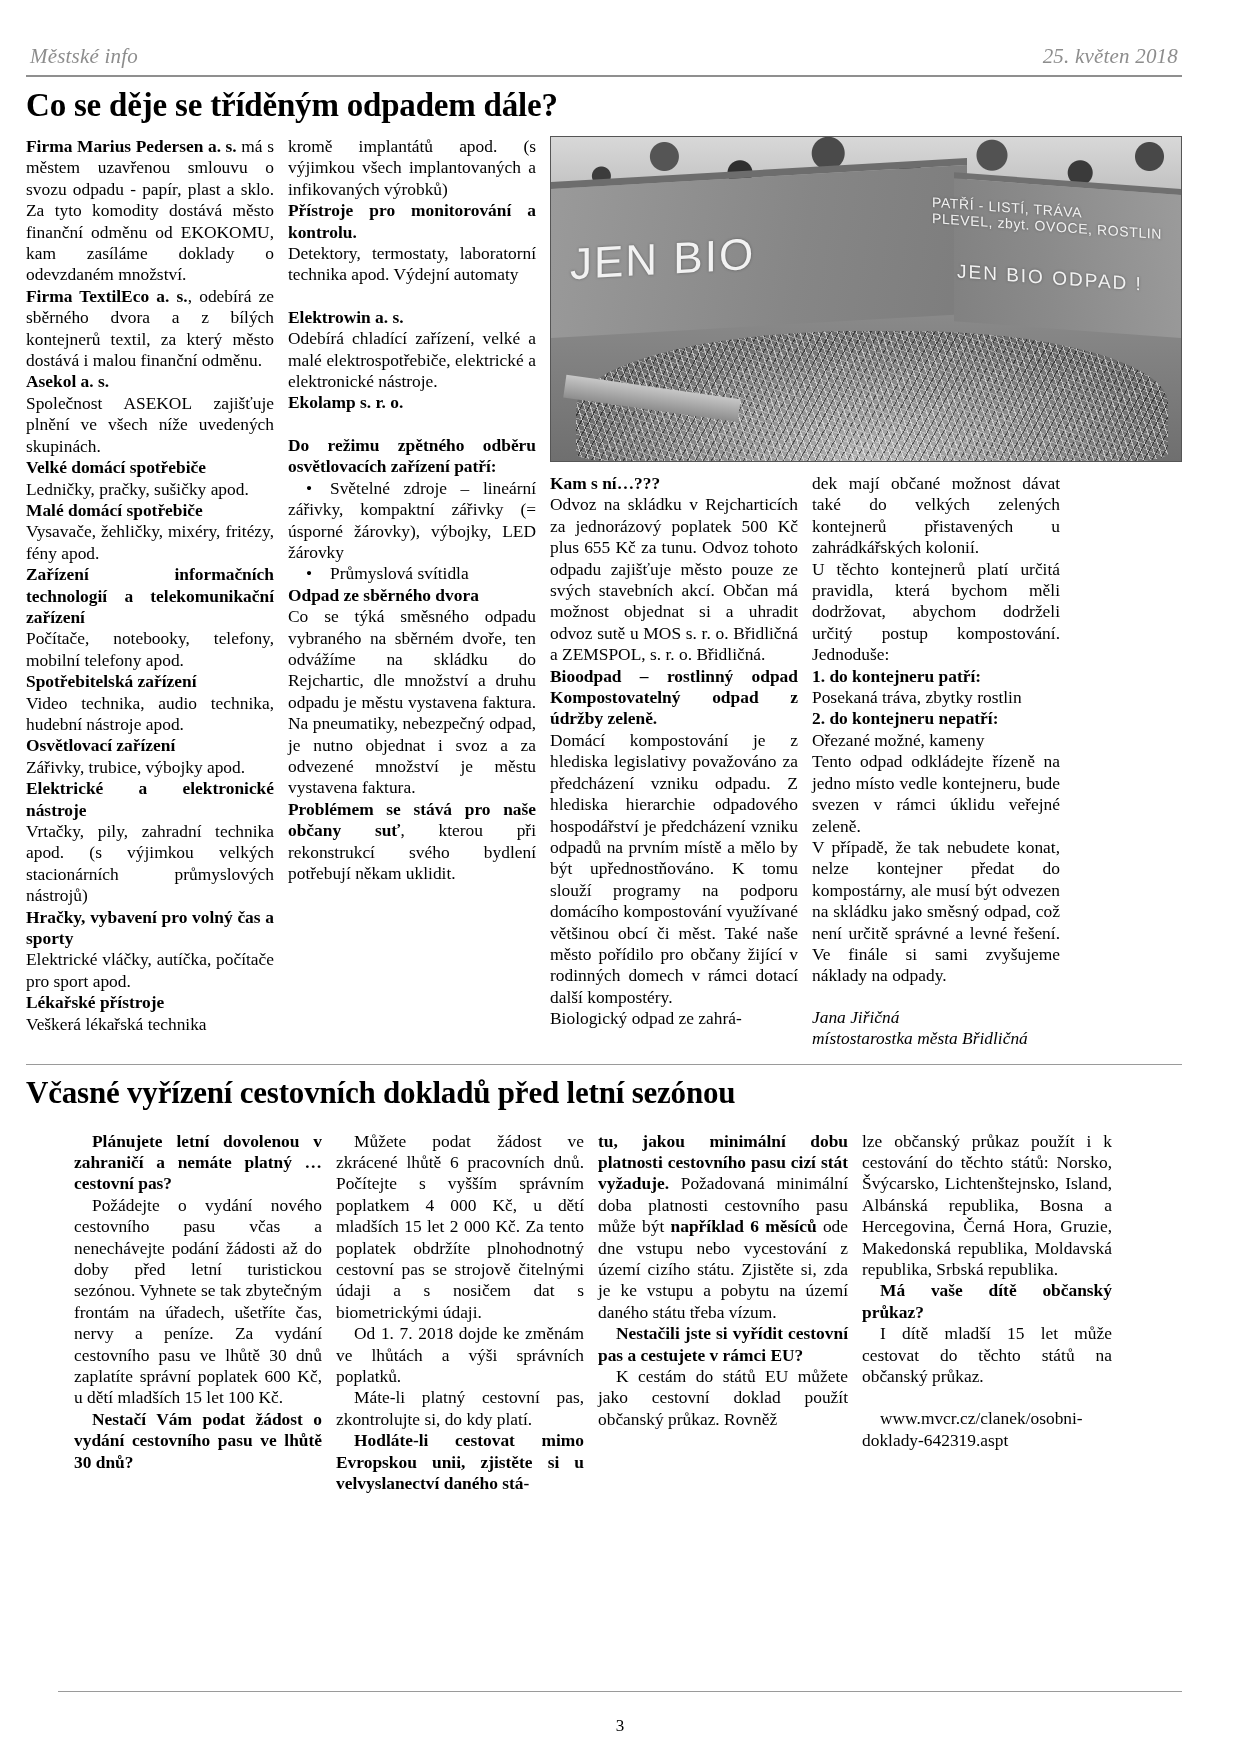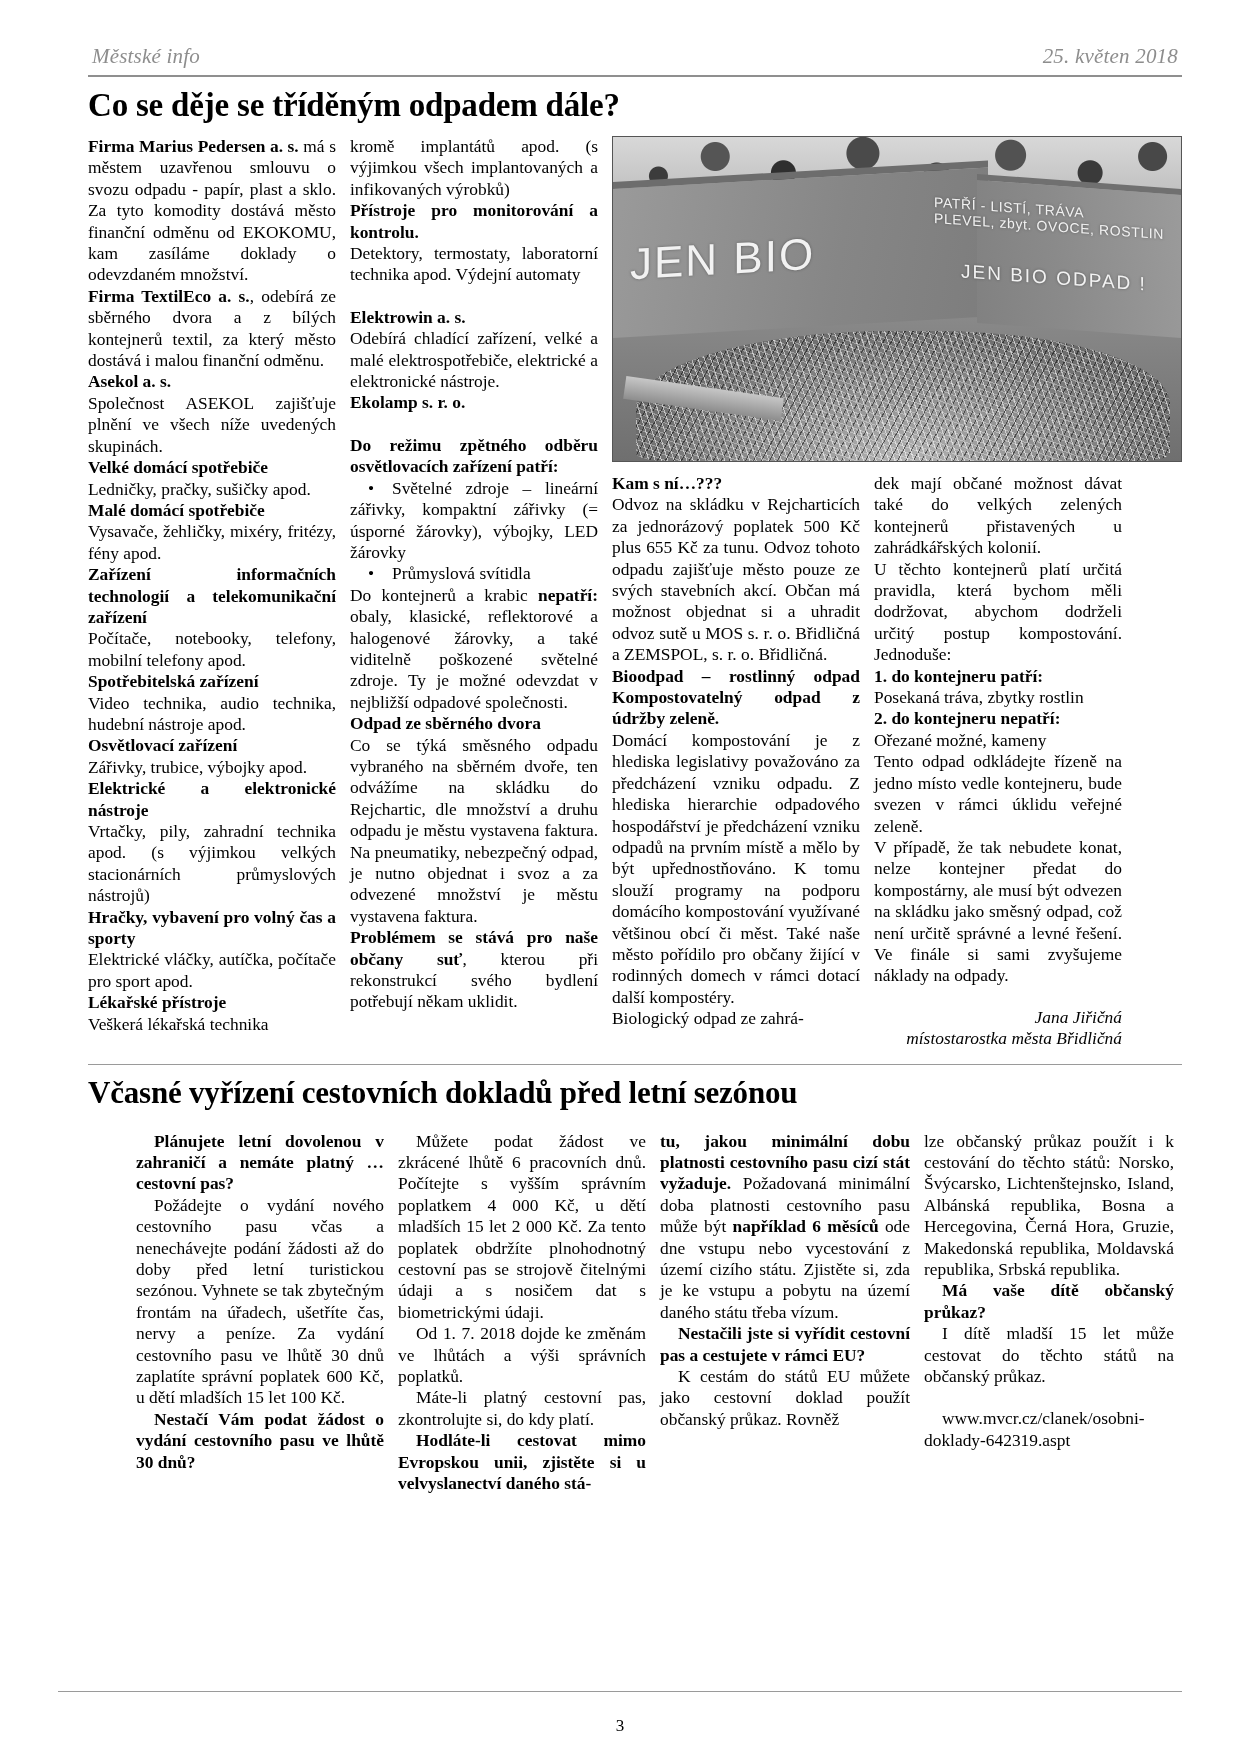--- a/index.html
+++ b/index.html
@@ -8,21 +8,21 @@
     background: #ffffff;
   }
   .page {
     position: relative;
     width: 1240px;
     height: 1754px;
     background: #ffffff;
     font-family: "Liberation Serif", serif;
     color: #000000;
     box-sizing: border-box;
-    padding: 44px 58px 30px 88px;
+    padding: 44px 58px 30px 26px;
     overflow: hidden;
   }
 
   
   .masthead {
     display: flex;
     justify-content: space-between;
     align-items: baseline;
     font-style: italic;
     font-size: 21px;
@@ -173,21 +173,21 @@
     padding-left: 0;
     text-align: justify;
   }
   .bullet-list li .bdot {
     display: inline-block;
     width: 42px;
     text-align: center;
   }
 
   .signature {
-    text-align: right;
+    text-align: left;
     font-style: italic;
     margin-top: 20px;
     line-height: 21.4px;
   }
 
   
   .art2-cols {
     display: flex;
     gap: 14px;
     margin-left: 48px;
@@ -257,21 +257,20 @@
         <p style="height:21px">&nbsp;</p>
         <p><b>Elektrowin a. s.</b></p>
         <p>Odebírá chladící zařízení, velké a malé elektrospotřebiče, elektrické a elektronické nástroje.</p>
         <p><b>Ekolamp s. r. o.</b></p>
         <p style="height:21px">&nbsp;</p>
         <p><b>Do režimu zpětného odběru osvětlovacích zařízení patří:</b></p>
         <ul class="bullet-list">
           <li><span class="bdot">•</span><span>Světelné zdroje – lineární zářivky, kompaktní zářivky (= úsporné žárovky), výbojky, LED žárovky</span></li>
           <li><span class="bdot">•</span><span>Průmyslová svítidla</span></li>
         </ul>
-        <p><span>Do kontejnerů a krabic </span><b>nepatří:</b><span> obaly, klasické, reflektorové a halogenové žárovky, a také viditelně poškozené světelné zdroje. Ty je možné odevzdat v nejbližší odpadové společnosti.</span></p>
         <p><b>Odpad ze sběrného dvora</b></p>
         <p>Co se týká směsného odpadu vybraného na sběrném dvoře, ten odvážíme na skládku do Rejchartic, dle množství a druhu odpadu je městu vystavena faktura. Na pneumatiky, nebezpečný odpad, je nutno objednat i svoz a za odvezené množství je městu vystavena faktura.</p>
         <p><b>Problémem se stává pro naše občany suť</b><span>, kterou při rekonstrukcí svého bydlení potřebují někam uklidit.</span></p>
       </div>
 
       <div class="photo-wrap">
         <div class="photo">
           <div class="ph-trees"></div>
           <div class="ph-floor"></div>
           <div class="ph-wallL"></div>

